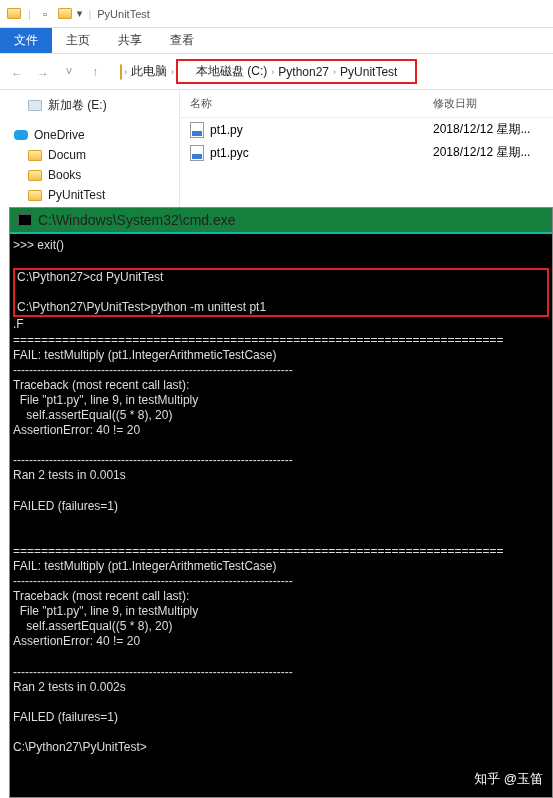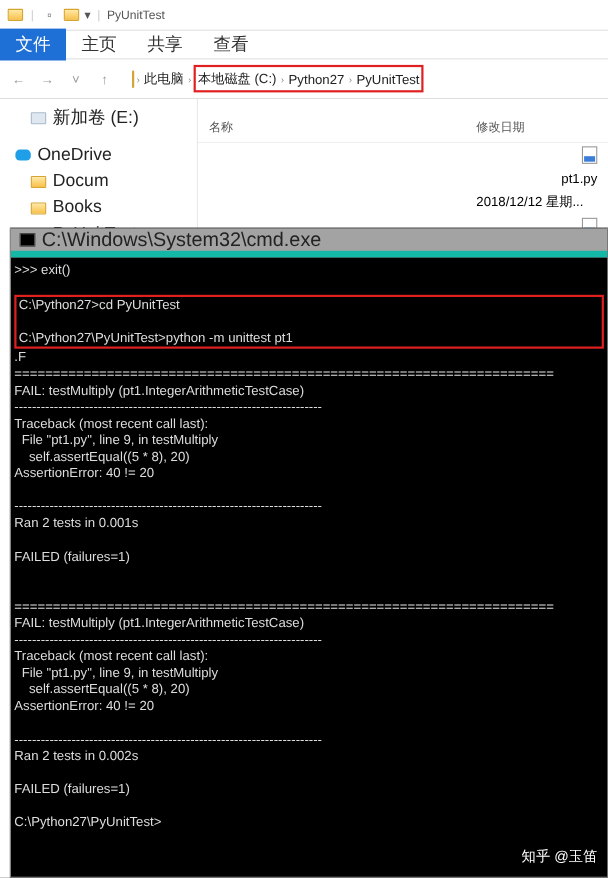--- a/index.html
+++ b/index.html
@@ -1,44 +1,44 @@
 <!DOCTYPE html>
 <html><head>
 <meta charset="utf-8">
 <style>
 * { margin: 0; padding: 0; box-sizing: border-box; font-family: "Microsoft YaHei", Segoe UI, sans-serif; }
 body { width: 553px; height: 798px; background: #fff; position: relative; overflow: hidden; }
 .titlebar { height: 28px; display: flex; align-items: center; padding: 2px 6px; border-bottom: 1px solid #e0e0e0; font-size: 11px; color: #555; gap: 4px; }
 .titlebar .icon-box { width: 16px; height: 16px; display: flex; align-items: center; justify-content: center; }
 .folder-ico { width: 14px; height: 11px; background: linear-gradient(#ffe9a6,#f7c14a); border: 1px solid #d6a531; border-radius: 1px; }
 .sep { color: #ccc; margin: 0 2px; }
-.tabbar { height: 26px; display: flex; align-items: center; font-size: 16px; border-bottom: 1px solid #e0e0e0; }
+.tabbar { height: 26px; display: flex; align-items: center; font-size: 12px; border-bottom: 1px solid #e0e0e0; }
 .tab { padding: 4px 14px; color: #333; }
 .tab.active { background: #1e6fd6; color: #fff; }
 .navbar { height: 36px; display: flex; align-items: center; padding: 0 8px; gap: 8px; border-bottom: 1px solid #e0e0e0; font-size: 12px; }
 .nav-arrow { width: 18px; height: 18px; display: flex; align-items: center; justify-content: center; color: #999; }
 .breadcrumb { display: flex; align-items: center; gap: 2px; padding: 3px 8px; }
 .bc-part { padding: 0 2px; color: #222; }
 .bc-chev { color: #888; font-size: 9px; }
-.bc-highlight { border: 2px solid #e02020; padding: 2px 0; display: flex; align-items: center; gap: 2px; }
+.bc-highlight { border: 2px solid #e02020; padding: 2px 16px; display: flex; align-items: center; gap: 2px; }
 .content-row { display: flex; height: 130px; }
-.sidebar { width: 180px; border-right: 1px solid #e8e8e8; padding: 4px 0; font-size: 16px; }
+.sidebar { width: 180px; border-right: 1px solid #e8e8e8; padding: 4px 0; font-size: 12px; }
 .sidebar-item { display: flex; align-items: center; gap: 6px; padding: 3px 12px 3px 28px; color: #222; }
 .sidebar-item .fico { width: 14px; height: 11px; background: linear-gradient(#ffe9a6,#f7c14a); border: 1px solid #d6a531; border-radius: 1px; }
 .drive-ico { width: 14px; height: 11px; background: #dfe8f0; border: 1px solid #aabbcc; border-radius: 1px; }
 .onedrive-ico { width: 14px; height: 10px; background: #1e9fe8; border-radius: 4px; }
-.main { flex: 1; margin-top: 12px; }
+.main { flex: 1; }
 .headers { display: flex; font-size: 11px; color: #555; padding: 6px 10px; border-bottom: 1px solid #eee; }
 .col-name { flex: 1; }
 .col-date { width: 110px; }
-.file-row { display: flex; align-items: flex-end; padding: 3px 10px; font-size: 12px; gap: 6px; flex-direction: column; }
+.file-row { display: flex; align-items: center; padding: 3px 10px; font-size: 12px; gap: 6px; }
 .file-row .picon { width: 14px; height: 16px; background: #fff; border: 1px solid #999; position: relative; }
 .file-row .picon::after { content: ""; position: absolute; bottom: 1px; left: 1px; right: 1px; height: 5px; background: #3b7dd8; }
 .cmd-window { position: absolute; left: 9px; top: 207px; width: 544px; height: 591px; background: #000; border: 1px solid #888; }
-.cmd-titlebar { height: 26px; background: #a3a3a3; color: #222; display: flex; align-items: center; padding: 0 8px; gap: 6px; font-size: 18px; border-bottom: 6px solid #14b8a6; }
+.cmd-titlebar { height: 26px; background: #15803d; color: #222; display: flex; align-items: center; padding: 0 8px; gap: 6px; font-size: 14px; border-bottom: 2px solid #14b8a6; }
 .cmd-ico { width: 14px; height: 12px; background: #000; border: 1px solid #555; }
 .cmd-body { padding: 4px 3px; color: #ddd; font-family: "Consolas", "Courier New", monospace; font-size: 12px; line-height: 15.1px; white-space: pre; }
 .cmd-line { display: block; }
 .redbox { border: 2px solid #e02020; padding: 0 2px; margin: 0 0; }
 .redbox-inline { border: 2px solid #e02020; padding: 0 3px; display: inline-block; }
 .watermark { position: absolute; right: 10px; bottom: 10px; color: #fff; font-size: 13px; }
 </style>
 </head>
 <body>
 

